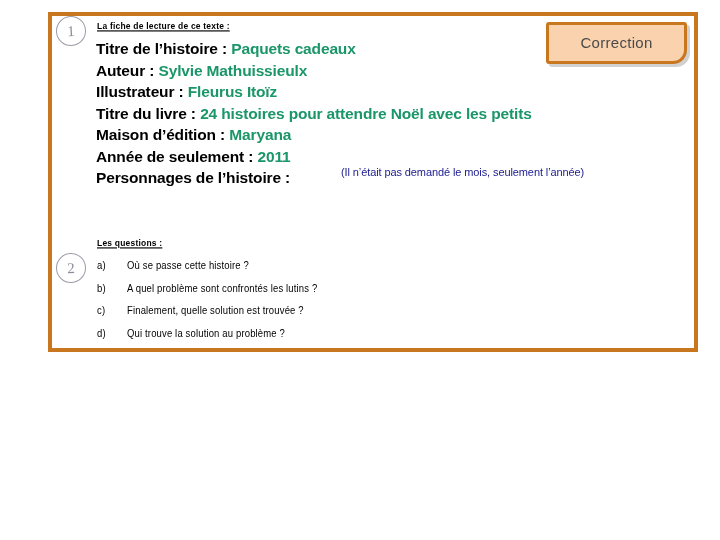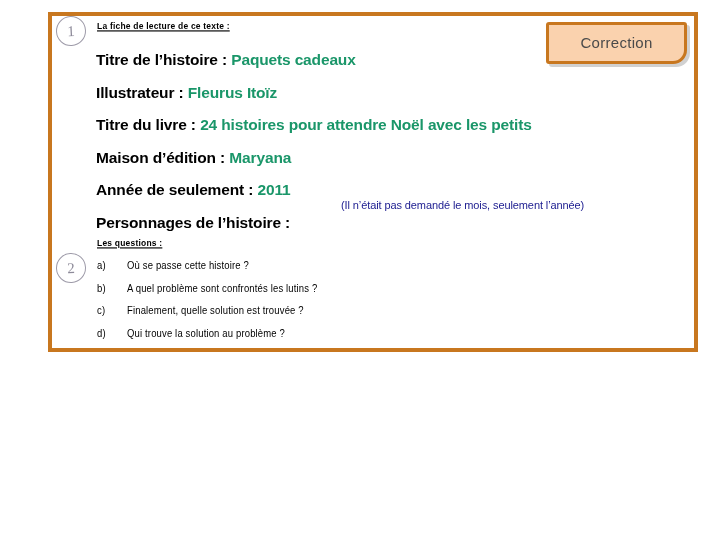--- a/index.html
+++ b/index.html
@@ -87,21 +87,20 @@
     left: 96px;
     top: 38px;
     width: 600px;
   }
   .fiche-row {
     height: 21.5px;
     white-space: nowrap;
     font-size: 15.5px;
     line-height: 21.5px;
     position: relative;
-    margin-top: 11px;
   }
   .fiche-label {
     color: #000000;
     font-weight: bold;
     letter-spacing: -0.15px;
   }
   .fiche-value {
     color: #1a9669;
     font-weight: bold;
     letter-spacing: -0.15px;
@@ -149,20 +148,21 @@
 <div id="step-one" class="step-circle">1</div>
 
 <div id="step-two" class="step-circle">2</div>
 
 <div id="correction-badge">Correction</div>
 
 <div id="fiche-heading" class="section-heading">La fiche de lecture de ce texte :</div>
 
 <div id="fiche-list">
     <div class="fiche-row"><span class="fiche-label">Titre de l’histoire :</span> <span class="fiche-value">Paquets cadeaux</span></div>
+    <div class="fiche-row"><span class="fiche-label">Auteur :</span> <span class="fiche-value">Sylvie Mathuissieulx</span></div>
     <div class="fiche-row"><span class="fiche-label">Illustrateur :</span> <span class="fiche-value">Fleurus Itoïz</span></div>
     <div class="fiche-row"><span class="fiche-label">Titre du livre :</span> <span class="fiche-value">24 histoires pour attendre Noël avec les petits</span></div>
     <div class="fiche-row"><span class="fiche-label">Maison d’édition :</span> <span class="fiche-value">Maryana</span></div>
     <div class="fiche-row"><span class="fiche-label">Année de seulement :</span> <span class="fiche-value">2011</span><span class="fiche-note">(Il n’était pas demandé le mois, seulement l’année)</span></div>
     <div class="fiche-row"><span class="fiche-label">Personnages de l’histoire :</span></div>
   </div>
 
 <div id="questions-heading" class="section-heading">Les questions :</div>
 
 <div id="questions-list">

